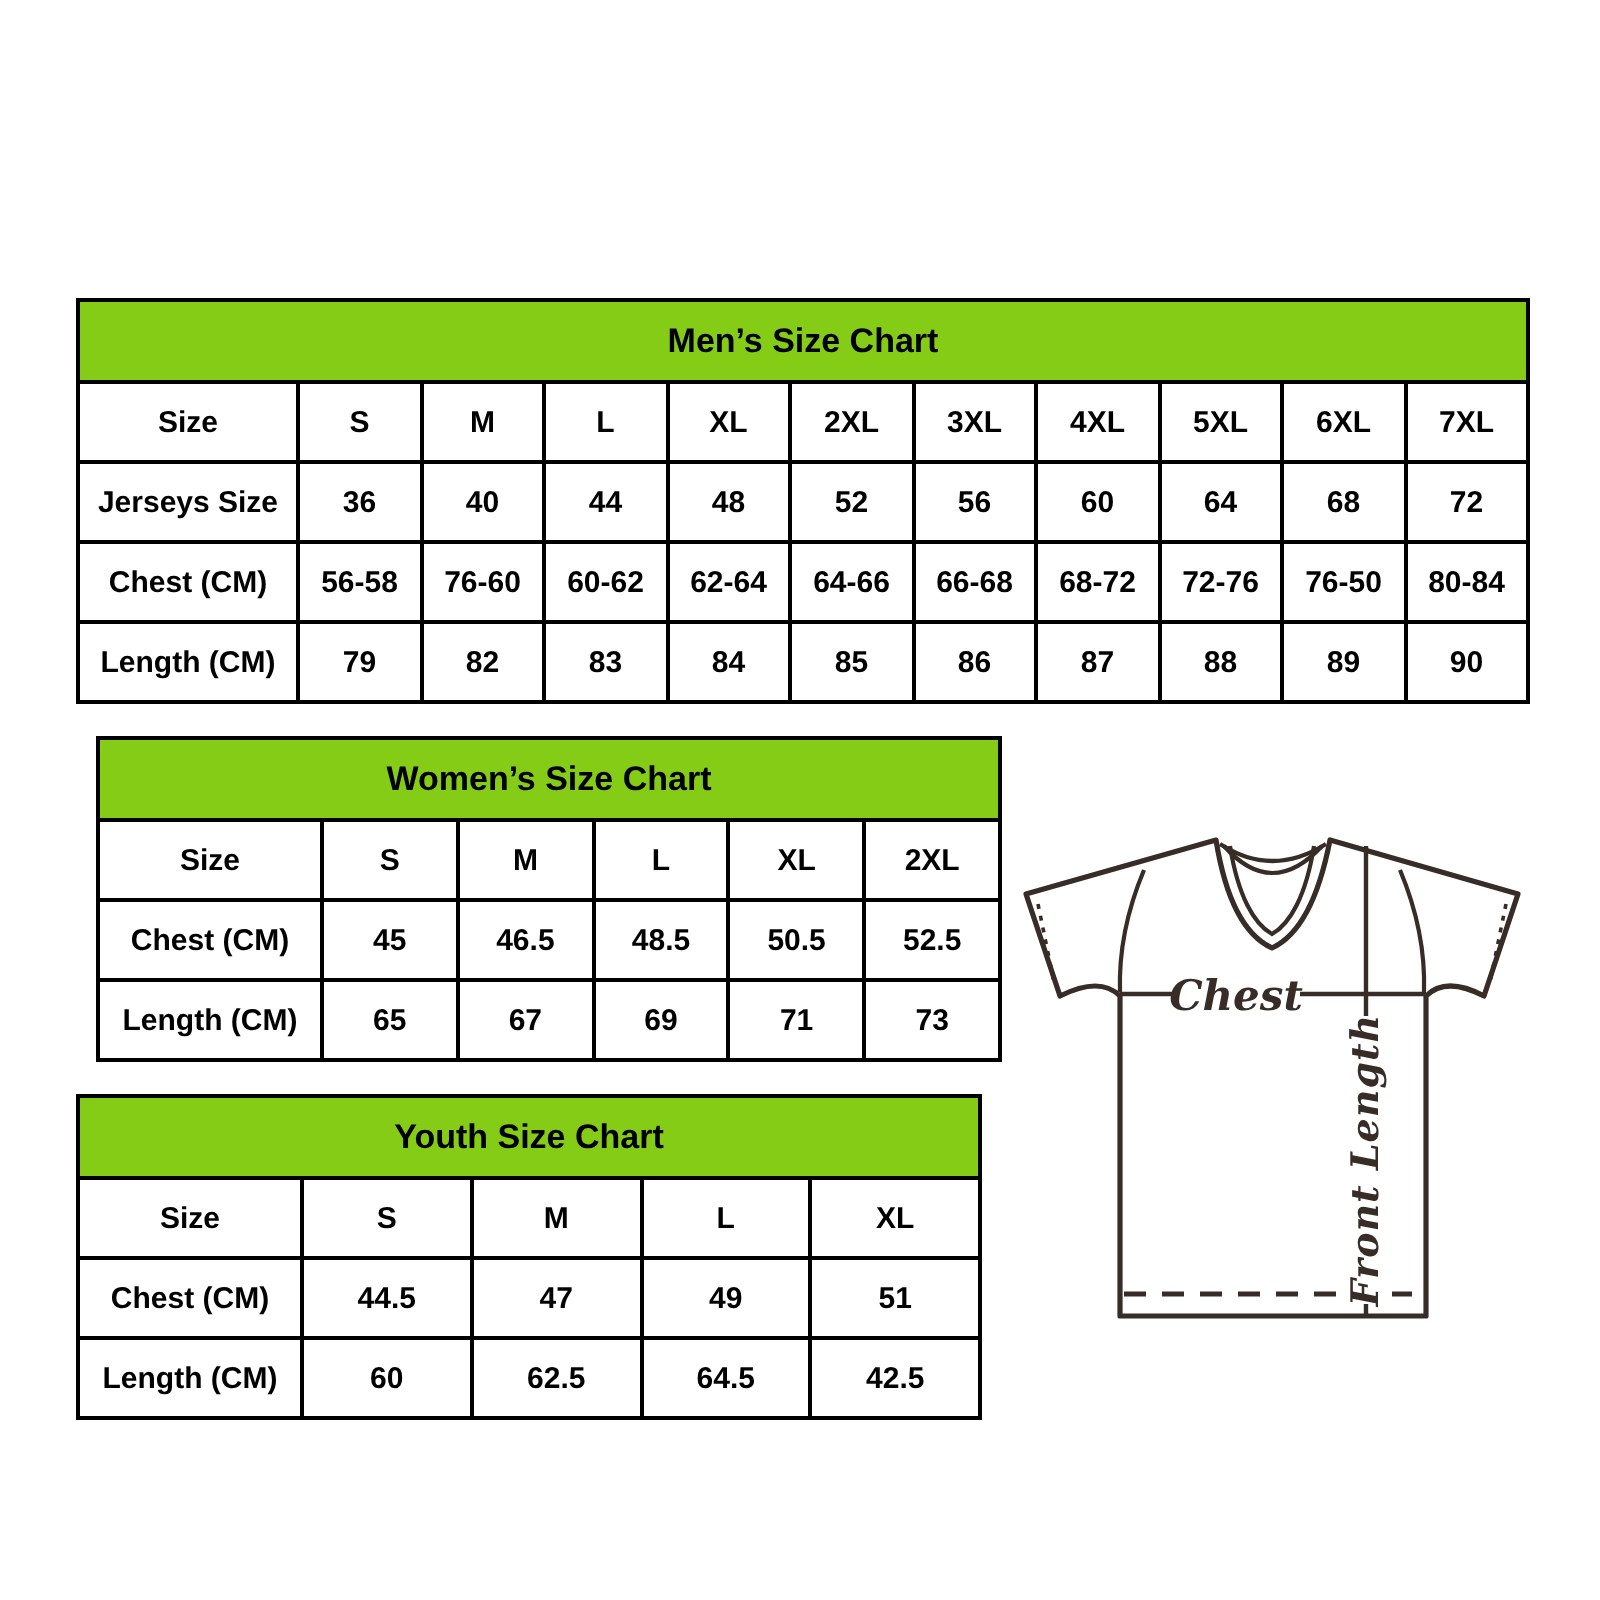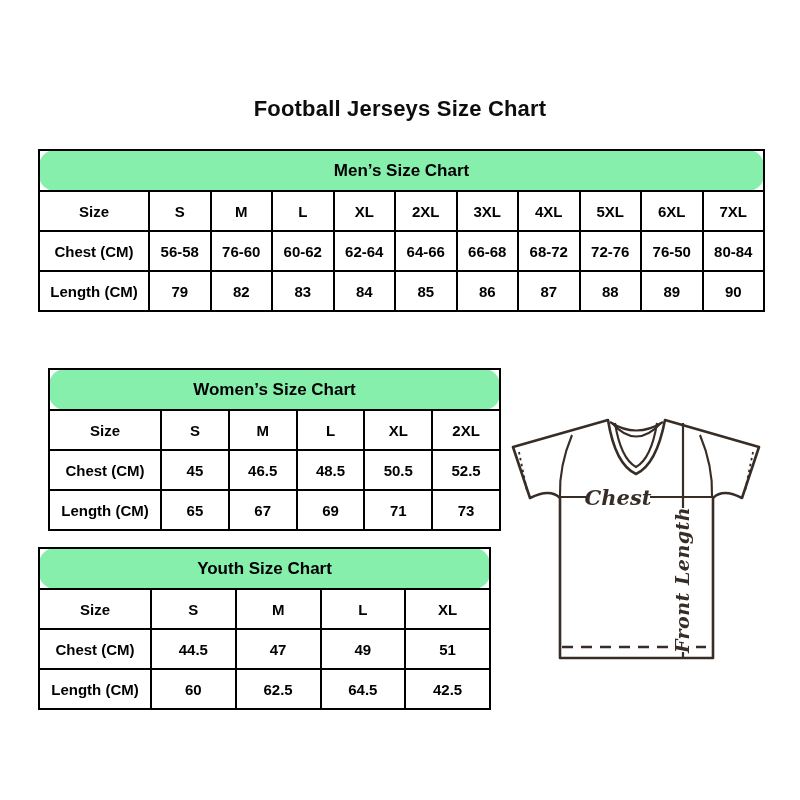--- a/index.html
+++ b/index.html
@@ -31,24 +31,23 @@
   }
   table.size-table th, table.size-table td {
     border: 2px solid #000000;
     text-align: center;
     vertical-align: middle;
     padding: 0;
     font-size: 15px;
     overflow: hidden;
   }
   table.size-table tr.section-row th {
-    background: #86efac;
+    background: #84cc16;
     font-size: 17px;
     height: 39px;
-    border-radius: 16px;
   }
   table.size-table tbody tr { height: 40px; }
 
   table.mens { left: 38px; top: 149px; width: 727px; }
   table.mens col.label-col { width: 110px; }
 
   table.womens { left: 48px; top: 368px; width: 453px; }
   table.youth  { left: 38px; top: 547px; width: 453px; }
   table.womens col.label-col, table.youth col.label-col { width: 112px; }
 
@@ -65,21 +64,20 @@
     fill: #372c26;
   }
   .measure-text.chest { font-size: 21px; }
   .measure-text.frontlength { font-size: 19px; letter-spacing: 0.5px; }
 </style>
 </head>
 <body>
 
 <div class="page">
 
-  <div class="page-title">Football Jerseys Size Chart</div>
 
   <table class="size-table mens">
     <colgroup>
         <col class="label-col">
         <col span="10">
       </colgroup>
     <thead>
       <tr class="section-row">
         <th colspan="11">Men’s Size Chart</th>
       </tr>
@@ -92,20 +90,33 @@
         <td>L</td>
         <td>XL</td>
         <td>2XL</td>
         <td>3XL</td>
         <td>4XL</td>
         <td>5XL</td>
         <td>6XL</td>
         <td>7XL</td>
       </tr>
       <tr>
+        <th>Jerseys Size</th>
+        <td>36</td>
+        <td>40</td>
+        <td>44</td>
+        <td>48</td>
+        <td>52</td>
+        <td>56</td>
+        <td>60</td>
+        <td>64</td>
+        <td>68</td>
+        <td>72</td>
+      </tr>
+      <tr>
         <th>Chest (CM)</th>
         <td>56-58</td>
         <td>76-60</td>
         <td>60-62</td>
         <td>62-64</td>
         <td>64-66</td>
         <td>66-68</td>
         <td>68-72</td>
         <td>72-76</td>
         <td>76-50</td>

